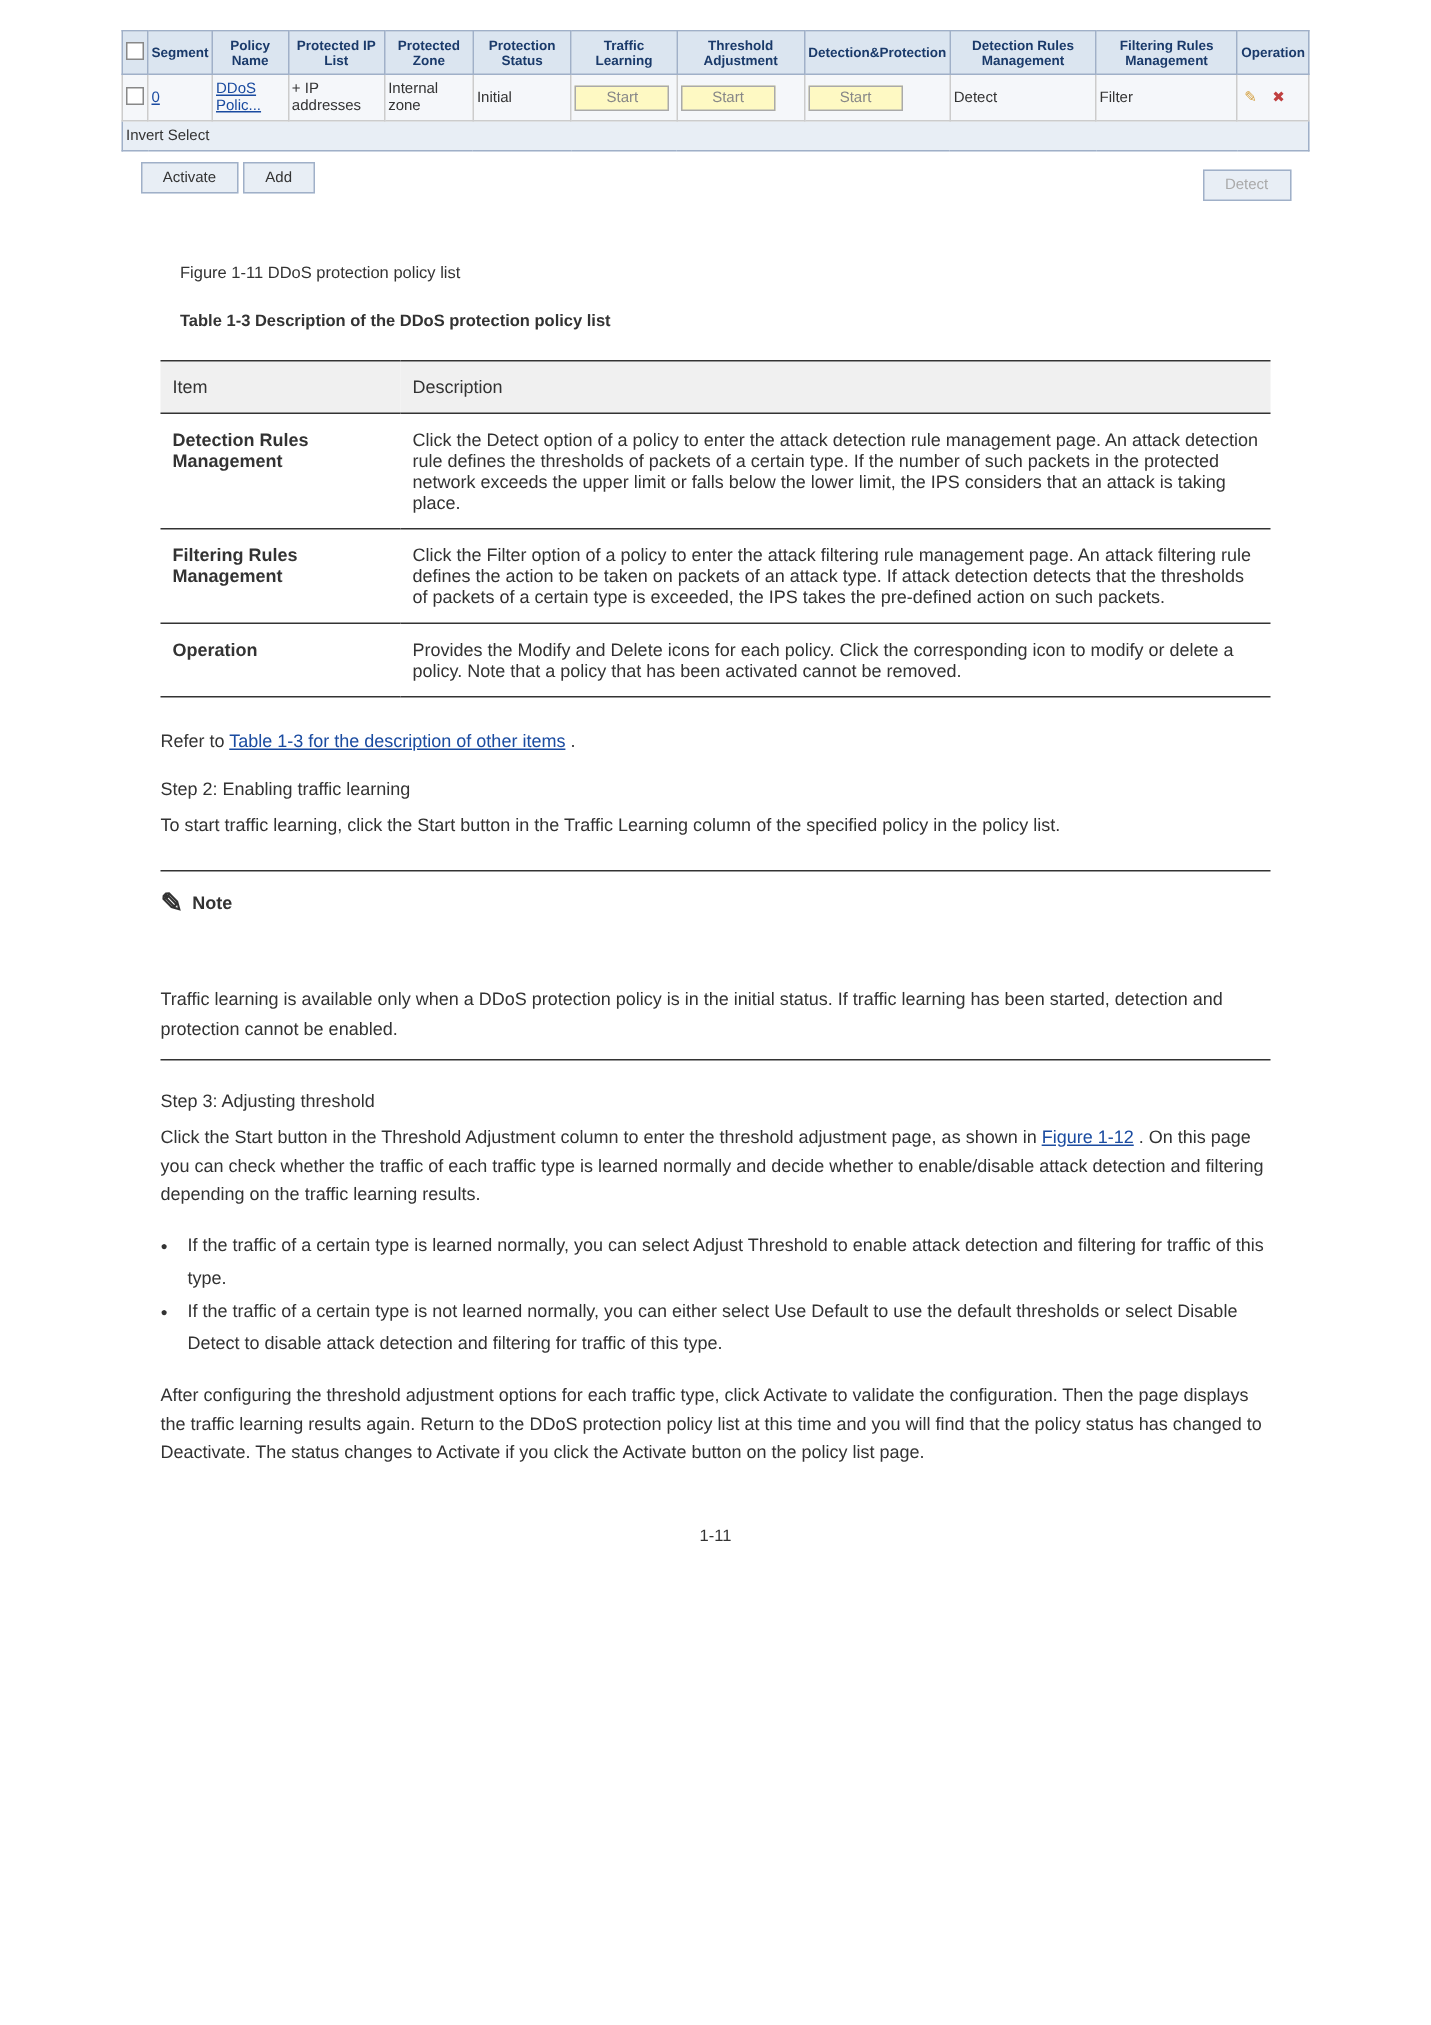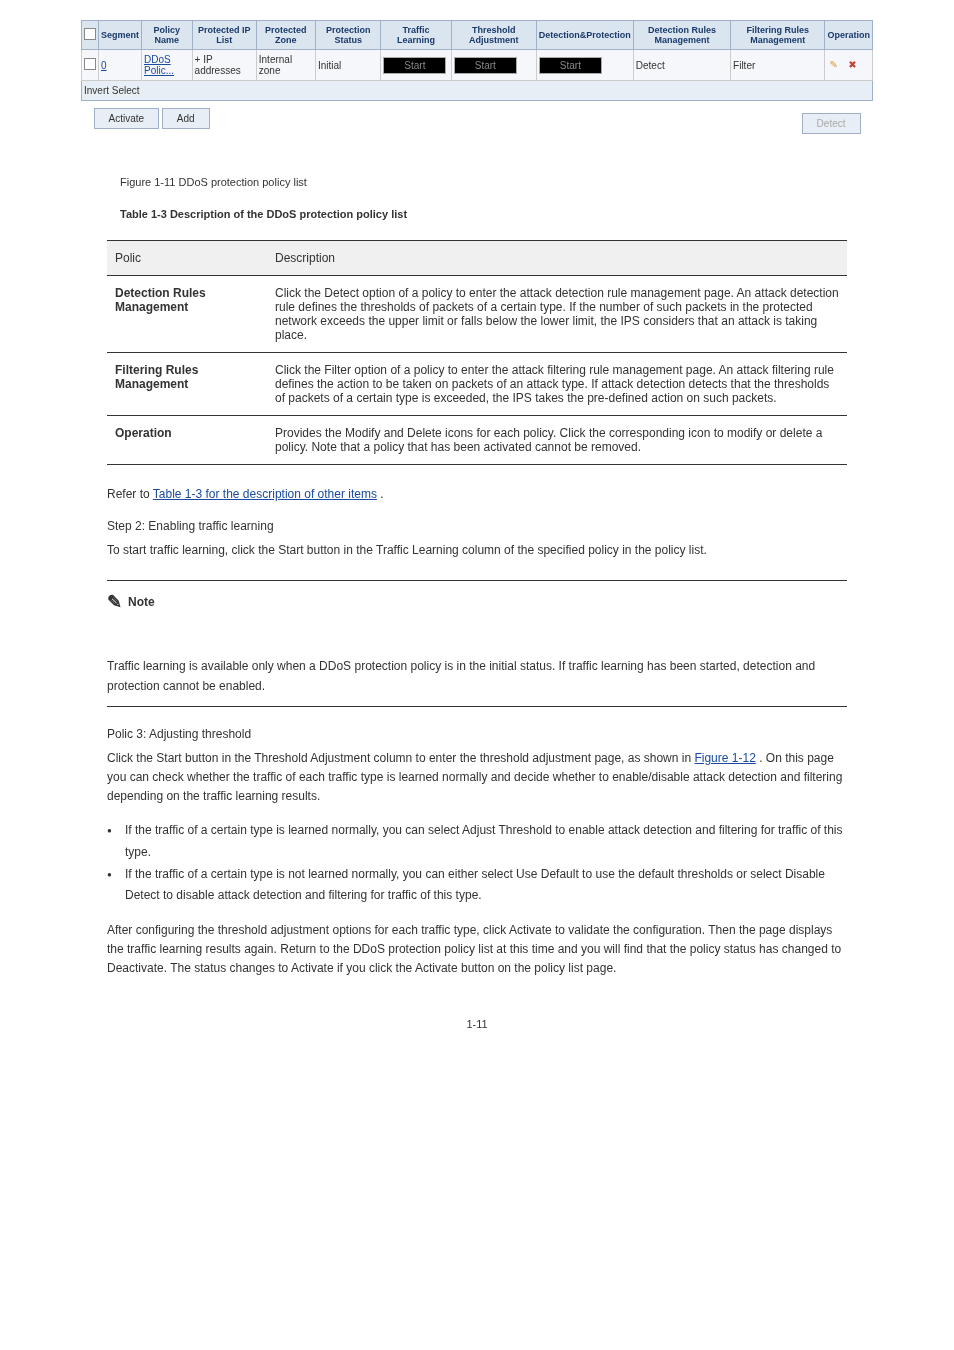--- a/index.html
+++ b/index.html
@@ -2,21 +2,21 @@
 <html><head>
   <meta charset="utf-8">
   <style>
     * { margin: 0; padding: 0; box-sizing: border-box; }
     body { font-family: Arial, sans-serif; font-size: 12px; color: #333; background: #fff; padding: 20px; width: 954px; }
     
     .screenshot-table { width: 792px; margin: 0 auto 30px; border-collapse: collapse; font-size: 10px; }
     .screenshot-table th { background: #dbe5f0; border: 1px solid #a0b0c8; padding: 4px 2px; text-align: center; color: #1a3a6a; font-weight: bold; font-size: 9px; }
     .screenshot-table td { border: 1px solid #ccc; padding: 4px 2px; background: #f5f7fa; font-size: 10px; vertical-align: middle; }
     .screenshot-table .link { color: #1a4ba0; text-decoration: underline; }
-    .screenshot-table .start-btn { background: #000000; border: 1px solid #aaa; padding: 2px 20px; font-size: 10px; color: #888; cursor: default; }
+    .screenshot-table .start-btn { background: #fef9c3; border: 1px solid #aaa; padding: 2px 20px; font-size: 10px; color: #888; cursor: default; }
     .screenshot-table .op-icon { display: inline-block; width: 12px; height: 12px; margin: 0 2px; }
     .op-edit { color: #d4a040; }
     .op-delete { color: #c04040; }
     .invert-row td { background: #e8eef5; border: 1px solid #a0b0c8; }
     .action-row td { padding: 12px; }
     .action-btn { background: #e8eef5; border: 1px solid #a0b0c8; padding: 4px 14px; font-size: 10px; cursor: default; }
     .action-btn.disabled { color: #aaa; }
     .checkbox { width: 12px; height: 12px; border: 1px solid #888; display: inline-block; background: #fff; }
 
     .figure-caption { font-size: 11px; margin: 10px 0 20px 100px; }
@@ -93,21 +93,21 @@
   </tbody>
 </table>
 
 <p class="figure-caption">Figure 1-11 DDoS protection policy list</p>
 
 <p class="figure-caption" style="font-weight:bold;">Table 1-3 Description of the DDoS protection policy list</p>
 
 <table class="data-table">
   <thead>
     <tr>
-      <th>Polic</th>
+      <th>Item</th>
       <th>Description</th>
     </tr>
   </thead>
   <tbody>
     <tr>
       <td>Detection Rules Management</td>
       <td>Click the Detect option of a policy to enter the attack detection rule management page. An attack detection rule defines the thresholds of packets of a certain type. If the number of such packets in the protected network exceeds the upper limit or falls below the lower limit, the IPS considers that an attack is taking place.</td>
     </tr>
     <tr>
       <td>Filtering Rules Management</td>
@@ -133,21 +133,21 @@
 
 <div class="note-block">
   <div class="note-header">
     <span class="note-icon">✎</span>
     <span>Note</span>
   </div>
   <p class="note-body">Traffic learning is available only when a DDoS protection policy is in the initial status. If traffic learning has been started, detection and protection cannot be enabled.</p>
 </div>
 
 <div class="section">
-  <p class="step-title">Polic 3: Adjusting threshold</p>
+  <p class="step-title">Step 3: Adjusting threshold</p>
   <p class="step-text">
     <span>Click the Start button in the Threshold Adjustment column to enter the threshold adjustment page, as shown in </span>
     <span class="link-text">Figure 1-12</span>
     <span>. On this page you can check whether the traffic of each traffic type is learned normally and decide whether to enable/disable attack detection and filtering depending on the traffic learning results.</span>
   </p>
 </div>
 
 <ul class="bullet-list">
   <li>If the traffic of a certain type is learned normally, you can select Adjust Threshold to enable attack detection and filtering for traffic of this type.</li>
   <li>If the traffic of a certain type is not learned normally, you can either select Use Default to use the default thresholds or select Disable Detect to disable attack detection and filtering for traffic of this type.</li>

